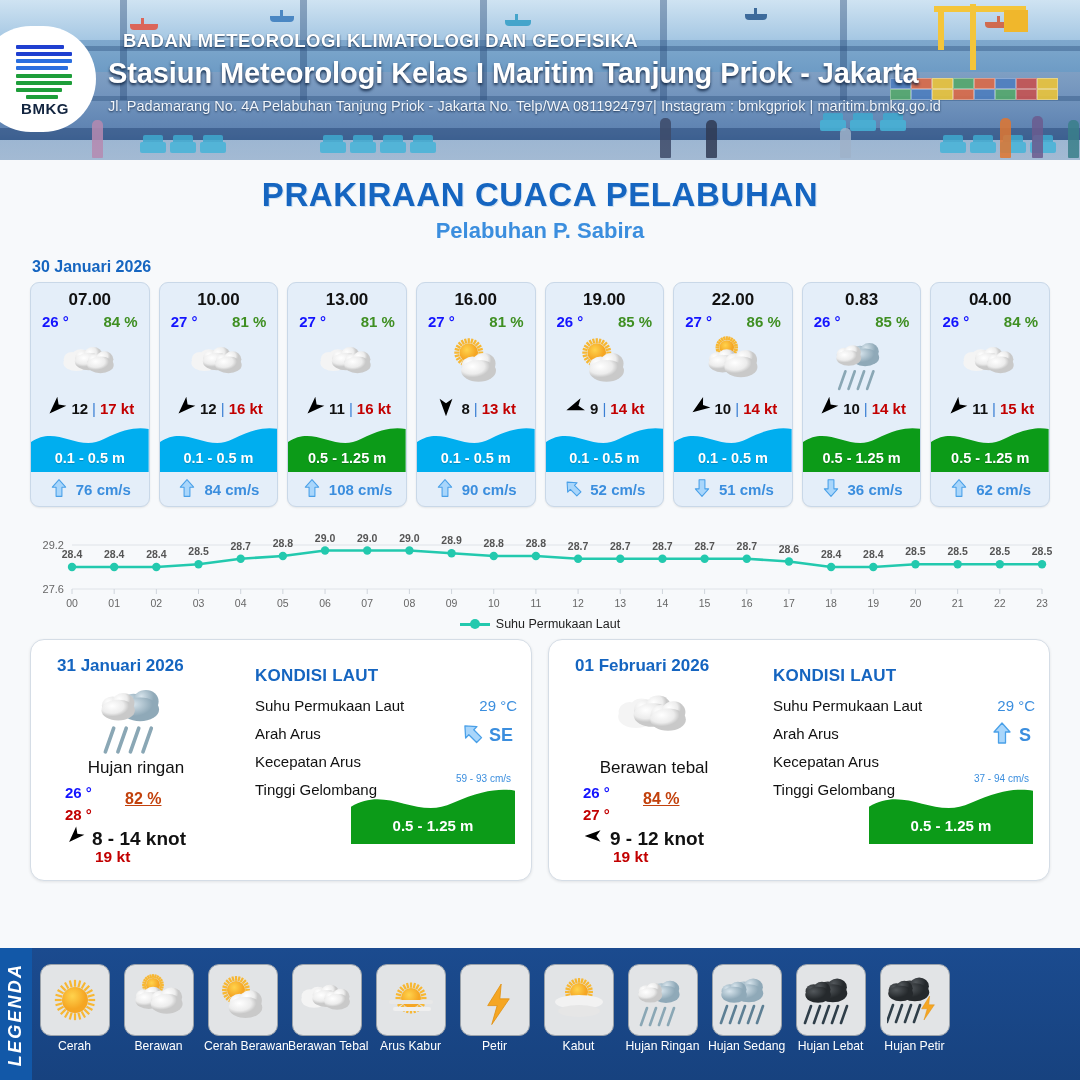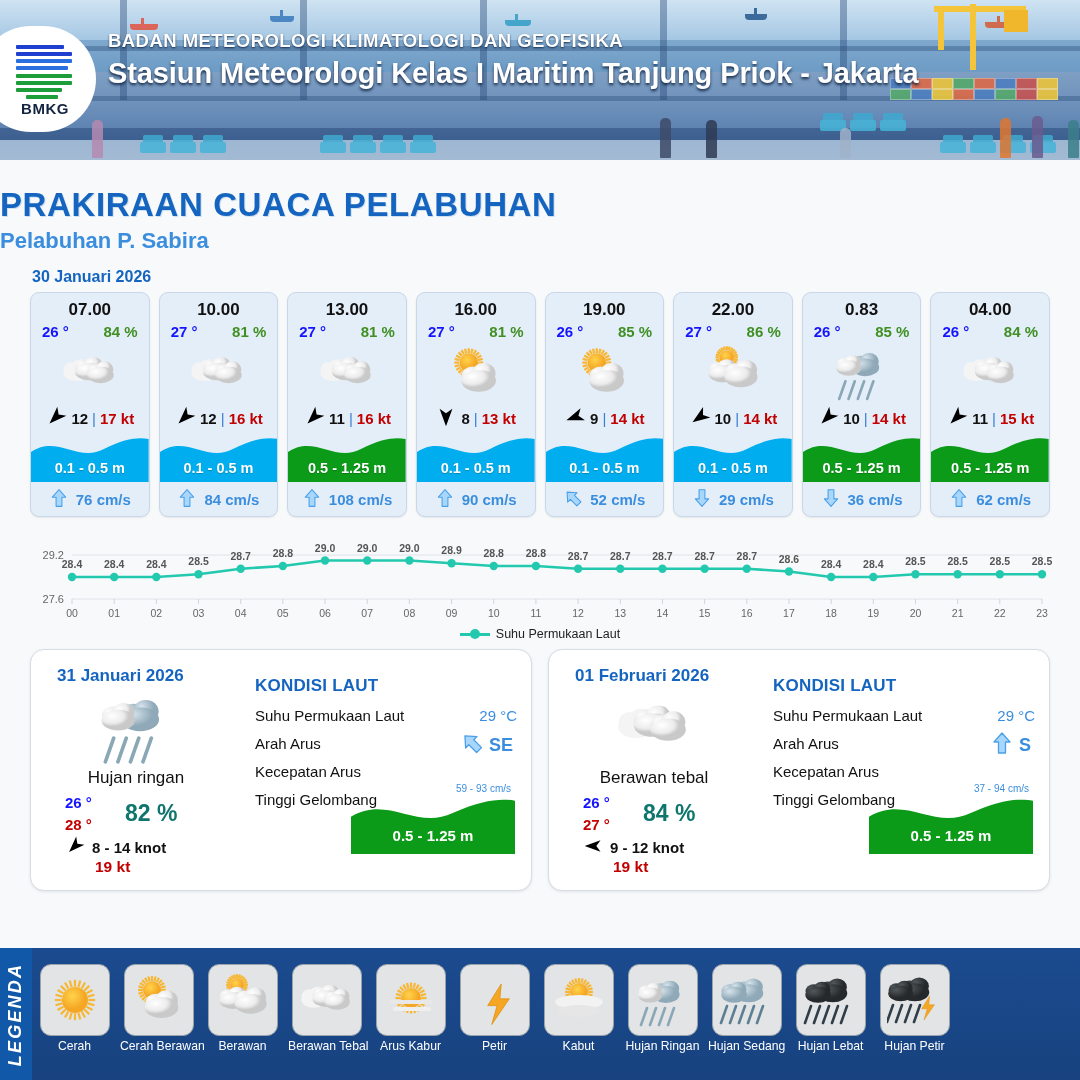--- a/index.html
+++ b/index.html
@@ -44,28 +44,28 @@
     position:absolute; left:-22px; top:26px; width:118px; height:106px;
     background:#ffffff; border-radius:60px; z-index:6;
     display:flex; flex-direction:column; align-items:center; justify-content:center;
   }
   .logo-mark { width:58px; height:58px; position:relative; margin-left:16px; }
   .logo-mark .bar { position:absolute; left:0; height:4px; border-radius:1px; }
   .logo-txt { font-size:15px; font-weight:bold; letter-spacing:.5px; color:#12243f; margin-left:16px; margin-top:1px; font-family:"Liberation Sans",sans-serif; }
 
   .banner-text { position:absolute; left:108px; top:30px; z-index:5; }
   .bt-line1 { font-size:18.5px; font-weight:bold; color:#ffffff; letter-spacing:.45px;
-    text-shadow:0 1px 2px rgba(10,30,60,.85); }
+    text-shadow:0 1px 2px rgba(10,30,60,.85);margin-left:15px; }
   .bt-line2 { font-size:29px; font-weight:bold; color:#ffffff; letter-spacing:-.1px; margin-top:5px;
     text-shadow:0 2px 3px rgba(10,30,60,.9); }
   .bt-line3 { font-size:14.5px; color:#f0f5fb; margin-top:8px; letter-spacing:.05px;
     text-shadow:0 1px 2px rgba(10,30,60,.85); }
 
   
-  .title-wrap { margin-top:26px; }
+  .title-wrap { text-align:center; margin-top:16px; }
   .main-title { font-size:33px; font-weight:bold; color:#1565c0; letter-spacing:.6px;
     text-shadow:1px 1px 0 #cfe0f0; }
   .sub-title { font-size:22px; font-weight:bold; color:#3b8ede; margin-top:4px; }
   .valid-row { margin-top:12px; font-size:15.5px; color:#111; display:flex; justify-content:center; gap:62px; }
   .valid-row b { font-weight:bold; }
   .valid-row span.v { font-weight:normal; }
 
   
   .date-label { margin:14px 0 6px 32px; font-size:16px; font-weight:bold; color:#1565c0; }
   .cards { display:flex; gap:9px; padding:0 30px; }
@@ -101,22 +101,22 @@
   .day {
     flex:1; background:#ffffff; border:1px solid #d5dde6; border-radius:14px;
     height:242px; position:relative; box-shadow:0 1px 3px rgba(0,0,0,.09);
   }
   .d-date { position:absolute; left:26px; top:16px; font-size:17px; font-weight:bold; color:#1565c0; }
   .d-icon { position:absolute; left:30px; top:38px; width:150px; height:78px; display:flex; align-items:center; justify-content:center; }
   .d-cond { position:absolute; left:0; top:118px; width:210px; text-align:center; font-size:17px; color:#111; }
   .d-temps { position:absolute; left:34px; top:142px; font-size:15px; font-weight:bold; line-height:1.45; }
   .d-tmin { color:#1414ff; }
   .d-tmax { color:#c20000; }
-  .d-hum { position:absolute; left:94px; top:150px; font-size:23px; font-weight:bold; color:#0f766e; }
-  .d-wind { position:absolute; left:34px; top:186px; font-size:15px; font-weight:bold; color:#111; display:flex; align-items:center; gap:7px; }
+  .d-hum { position:absolute; left:94px; top:150px; font-size:16px; font-weight:bold; color:#c2410c;text-decoration:underline; }
+  .d-wind { position:absolute; left:34px; top:186px; font-size:19px; font-weight:bold; color:#111; display:flex; align-items:center; gap:7px; }
   .d-gust { position:absolute; left:64px; top:208px; font-size:15.5px; font-weight:bold; color:#c20000; }
   .d-right { position:absolute; left:224px; top:26px; right:14px; }
   .d-kl { font-size:17px; font-weight:bold; color:#1565c0; letter-spacing:.2px; }
   .d-row { display:flex; justify-content:space-between; align-items:center; margin-top:11px; font-size:15px; color:#111; }
   .d-row .val { color:#3b8ede; font-weight:normal; }
   .d-row2 { position:relative; margin-top:11px; font-size:15px; color:#111; }
   .d-arus { position:absolute; right:4px; top:-4px; display:flex; align-items:center; gap:5px; font-size:18px; font-weight:bold; color:#3b8ede; }
   .d-speed { position:absolute; right:6px; top:20px; font-size:10px; color:#3b8ede; }
   .d-wavebox { position:absolute; right:2px; bottom:-46px; width:164px; height:62px; }
   .d-wavebox svg { position:absolute; left:0; bottom:0; width:164px; height:62px; }
@@ -215,20 +215,21 @@
       <div class="bar" style="top:40px;width:56px;background:#1e9e3a"></div>
       <div class="bar" style="top:47px;width:46px;background:#1e9e3a"></div>
       <div class="bar" style="top:54px;width:32px;left:10px;background:#1e9e3a"></div>
     </div>
     <div class="logo-txt">BMKG</div>
   </div>
 
   <div class="banner-text">
     <div class="bt-line1">BADAN METEOROLOGI KLIMATOLOGI DAN GEOFISIKA</div>
     <div class="bt-line2">Stasiun Meteorologi Kelas I Maritim Tanjung Priok - Jakarta</div>
+    <div class="bt-line3">Jl. Padamarang No. 4A Pelabuhan Tanjung Priok - Jakarta No. Telp/WA 0811924797| Instagram : bmkgpriok | maritim.bmkg.go.id</div>
   </div>
 </div>
 
 <div class="title-wrap">
   <div class="main-title">PRAKIRAAN CUACA PELABUHAN</div>
   <div class="sub-title">Pelabuhan P. Sabira</div>
 </div>
 
 <div class="date-label">30 Januari 2026</div>
 <div class="cards" id="cards">
@@ -662,21 +663,21 @@
       <div class="c-wave">
         <svg viewBox="0 0 128 50" preserveAspectRatio="none">
           <path d="M0 20 C 28.16 2, 51.2 31, 79.36 17 C 102.4 6, 117.76 5, 128 7.000000000000001 L 128 50 L 0 50 Z" fill="#00aeef"></path>
         </svg>
         <span>0.1 - 0.5 m</span>
       </div>
       <div class="c-cur">
         <span><svg width="20" height="20" viewBox="0 0 24 24" style="transform:rotate(180deg)">
             <path d="M12 2 L20 11 L15.5 11 L15.5 22 L8.5 22 L8.5 11 L4 11 Z" fill="#a9d6fb" stroke="#4aa0e8" stroke-width="1.3" stroke-linejoin="round"></path>
           </svg></span>
-        <span>29 cm/s</span>
+        <span>51 cm/s</span>
       </div>
     </div>
     <div class="card">
       <div class="c-time">0.83</div>
       <div class="c-th">
         <span class="c-temp">26 °</span>
         <span class="c-hum">85 %</span>
       </div>
       <div class="c-icon">
         <svg width="58" height="58" viewBox="0 0 56 56">
@@ -1116,76 +1117,20 @@
             <line x1="40.808176456593046" y1="24.568059461940575" x2="47.46340539972473" y2="22.78479624118421" stroke="#f7b733" stroke-width="2.2"></line>
             <circle cx="28" cy="28" r="13" fill="url(#sgcerah-icon56)"></circle>
           </svg>
         </div>
         <div class="li-lab">Cerah</div>
       </div>
       <div class="li">
         <div class="li-box">
           <svg width="56" height="56" viewBox="0 0 56 56">
             <defs>
-              <radialGradient id="sgcerah-berawan-icon56" cx="40%" cy="35%">
-                <stop offset="0%" stop-color="#ffd34d"></stop>
-                <stop offset="100%" stop-color="#f5a623"></stop>
-              </radialGradient>
-              <radialGradient id="cgcerah-berawan-icon56" cx="32%" cy="30%">
-                <stop offset="0%" stop-color="#ffffff"></stop>
-                <stop offset="70%" stop-color="#ececec"></stop>
-                <stop offset="100%" stop-color="#c9c9c9"></stop>
-              </radialGradient>
-              <radialGradient id="dgcerah-berawan-icon56" cx="32%" cy="28%">
-                <stop offset="0%" stop-color="#53585c"></stop>
-                <stop offset="100%" stop-color="#25292c"></stop>
-              </radialGradient>
-              <radialGradient id="bgcerah-berawan-icon56" cx="32%" cy="28%">
-                <stop offset="0%" stop-color="#d7e4ec"></stop>
-                <stop offset="100%" stop-color="#8fa9b8"></stop>
-              </radialGradient>
-            </defs>
-            <line x1="30.18" y1="18" x2="34.95" y2="18" stroke="#f7b733" stroke-width="2.2"></line>
-            <line x1="29.867199085333645" y1="20.37595883404114" x2="34.4746652767325" y2="21.610525679180164" stroke="#f7b733" stroke-width="2.2"></line>
-            <line x1="28.950113206741147" y1="22.59" x2="33.08105438279292" y2="24.974999999999998" stroke="#f7b733" stroke-width="2.2"></line>
-            <line x1="27.491240251292506" y1="24.491240251292506" x2="30.864139597552338" y2="27.864139597552338" stroke="#f7b733" stroke-width="2.2"></line>
-            <line x1="25.59" y1="25.950113206741147" x2="27.975" y2="30.08105438279292" stroke="#f7b733" stroke-width="2.2"></line>
-            <line x1="23.37595883404114" y1="26.867199085333645" x2="24.610525679180164" y2="31.4746652767325" stroke="#f7b733" stroke-width="2.2"></line>
-            <line x1="21" y1="27.18" x2="21" y2="31.950000000000003" stroke="#f7b733" stroke-width="2.2"></line>
-            <line x1="18.624041165958857" y1="26.867199085333645" x2="17.389474320819833" y2="31.4746652767325" stroke="#f7b733" stroke-width="2.2"></line>
-            <line x1="16.410000000000004" y1="25.950113206741147" x2="14.025000000000002" y2="30.08105438279292" stroke="#f7b733" stroke-width="2.2"></line>
-            <line x1="14.508759748707494" y1="24.491240251292506" x2="11.135860402447662" y2="27.864139597552338" stroke="#f7b733" stroke-width="2.2"></line>
-            <line x1="13.049886793258853" y1="22.59" x2="8.918945617207081" y2="24.974999999999998" stroke="#f7b733" stroke-width="2.2"></line>
-            <line x1="12.132800914666355" y1="20.375958834041143" x2="7.525334723267498" y2="21.610525679180167" stroke="#f7b733" stroke-width="2.2"></line>
-            <line x1="11.82" y1="18" x2="7.049999999999999" y2="18" stroke="#f7b733" stroke-width="2.2"></line>
-            <line x1="12.132800914666353" y1="15.624041165958863" x2="7.5253347232674965" y2="14.389474320819842" stroke="#f7b733" stroke-width="2.2"></line>
-            <line x1="13.049886793258853" y1="13.41" x2="8.918945617207081" y2="11.024999999999999" stroke="#f7b733" stroke-width="2.2"></line>
-            <line x1="14.508759748707492" y1="11.508759748707494" x2="11.135860402447658" y2="8.135860402447662" stroke="#f7b733" stroke-width="2.2"></line>
-            <line x1="16.409999999999997" y1="10.049886793258857" x2="14.024999999999995" y2="5.9189456172070845" stroke="#f7b733" stroke-width="2.2"></line>
-            <line x1="18.62404116595886" y1="9.132800914666353" x2="17.389474320819836" y2="4.5253347232674965" stroke="#f7b733" stroke-width="2.2"></line>
-            <line x1="21" y1="8.82" x2="20.999999999999996" y2="4.049999999999999" stroke="#f7b733" stroke-width="2.2"></line>
-            <line x1="23.375958834041143" y1="9.132800914666355" x2="24.61052567918017" y2="4.525334723267498" stroke="#f7b733" stroke-width="2.2"></line>
-            <line x1="25.59" y1="10.049886793258853" x2="27.975" y2="5.918945617207081" stroke="#f7b733" stroke-width="2.2"></line>
-            <line x1="27.491240251292503" y1="11.508759748707492" x2="30.864139597552334" y2="8.135860402447658" stroke="#f7b733" stroke-width="2.2"></line>
-            <line x1="28.950113206741143" y1="13.409999999999997" x2="33.081054382792914" y2="11.024999999999995" stroke="#f7b733" stroke-width="2.2"></line>
-            <line x1="29.867199085333645" y1="15.624041165958861" x2="34.4746652767325" y2="14.389474320819836" stroke="#f7b733" stroke-width="2.2"></line>
-            <circle cx="21" cy="18" r="9" fill="url(#sgcerah-berawan-icon56)"></circle>
-            <g transform="translate(12,20)">
-              <ellipse cx="12.6" cy="10.92" rx="10.5" ry="9.24" fill="url(#cgcerah-berawan-icon56)"></ellipse>
-              <ellipse cx="23.520000000000003" cy="8.4" rx="11.34" ry="10.08" fill="url(#cgcerah-berawan-icon56)"></ellipse>
-              <ellipse cx="18.48" cy="15.54" rx="16.8" ry="10.5" fill="url(#cgcerah-berawan-icon56)"></ellipse>
-            </g>
-          </svg>
-        </div>
-        <div class="li-lab">Cerah Berawan</div>
-      </div>
-      <div class="li">
-        <div class="li-box">
-          <svg width="56" height="56" viewBox="0 0 56 56">
-            <defs>
               <radialGradient id="sgberawan-icon56" cx="40%" cy="35%">
                 <stop offset="0%" stop-color="#ffd34d"></stop>
                 <stop offset="100%" stop-color="#f5a623"></stop>
               </radialGradient>
               <radialGradient id="cgberawan-icon56" cx="32%" cy="30%">
                 <stop offset="0%" stop-color="#ffffff"></stop>
                 <stop offset="70%" stop-color="#ececec"></stop>
                 <stop offset="100%" stop-color="#c9c9c9"></stop>
               </radialGradient>
               <radialGradient id="dgberawan-icon56" cx="32%" cy="28%">
@@ -1233,20 +1178,76 @@
               <ellipse cx="17.6" cy="14.8" rx="16" ry="10" fill="url(#cgberawan-icon56)"></ellipse>
             </g>
           </svg>
         </div>
         <div class="li-lab">Berawan</div>
       </div>
       <div class="li">
         <div class="li-box">
           <svg width="56" height="56" viewBox="0 0 56 56">
             <defs>
+              <radialGradient id="sgcerah-berawan-icon56" cx="40%" cy="35%">
+                <stop offset="0%" stop-color="#ffd34d"></stop>
+                <stop offset="100%" stop-color="#f5a623"></stop>
+              </radialGradient>
+              <radialGradient id="cgcerah-berawan-icon56" cx="32%" cy="30%">
+                <stop offset="0%" stop-color="#ffffff"></stop>
+                <stop offset="70%" stop-color="#ececec"></stop>
+                <stop offset="100%" stop-color="#c9c9c9"></stop>
+              </radialGradient>
+              <radialGradient id="dgcerah-berawan-icon56" cx="32%" cy="28%">
+                <stop offset="0%" stop-color="#53585c"></stop>
+                <stop offset="100%" stop-color="#25292c"></stop>
+              </radialGradient>
+              <radialGradient id="bgcerah-berawan-icon56" cx="32%" cy="28%">
+                <stop offset="0%" stop-color="#d7e4ec"></stop>
+                <stop offset="100%" stop-color="#8fa9b8"></stop>
+              </radialGradient>
+            </defs>
+            <line x1="30.18" y1="18" x2="34.95" y2="18" stroke="#f7b733" stroke-width="2.2"></line>
+            <line x1="29.867199085333645" y1="20.37595883404114" x2="34.4746652767325" y2="21.610525679180164" stroke="#f7b733" stroke-width="2.2"></line>
+            <line x1="28.950113206741147" y1="22.59" x2="33.08105438279292" y2="24.974999999999998" stroke="#f7b733" stroke-width="2.2"></line>
+            <line x1="27.491240251292506" y1="24.491240251292506" x2="30.864139597552338" y2="27.864139597552338" stroke="#f7b733" stroke-width="2.2"></line>
+            <line x1="25.59" y1="25.950113206741147" x2="27.975" y2="30.08105438279292" stroke="#f7b733" stroke-width="2.2"></line>
+            <line x1="23.37595883404114" y1="26.867199085333645" x2="24.610525679180164" y2="31.4746652767325" stroke="#f7b733" stroke-width="2.2"></line>
+            <line x1="21" y1="27.18" x2="21" y2="31.950000000000003" stroke="#f7b733" stroke-width="2.2"></line>
+            <line x1="18.624041165958857" y1="26.867199085333645" x2="17.389474320819833" y2="31.4746652767325" stroke="#f7b733" stroke-width="2.2"></line>
+            <line x1="16.410000000000004" y1="25.950113206741147" x2="14.025000000000002" y2="30.08105438279292" stroke="#f7b733" stroke-width="2.2"></line>
+            <line x1="14.508759748707494" y1="24.491240251292506" x2="11.135860402447662" y2="27.864139597552338" stroke="#f7b733" stroke-width="2.2"></line>
+            <line x1="13.049886793258853" y1="22.59" x2="8.918945617207081" y2="24.974999999999998" stroke="#f7b733" stroke-width="2.2"></line>
+            <line x1="12.132800914666355" y1="20.375958834041143" x2="7.525334723267498" y2="21.610525679180167" stroke="#f7b733" stroke-width="2.2"></line>
+            <line x1="11.82" y1="18" x2="7.049999999999999" y2="18" stroke="#f7b733" stroke-width="2.2"></line>
+            <line x1="12.132800914666353" y1="15.624041165958863" x2="7.5253347232674965" y2="14.389474320819842" stroke="#f7b733" stroke-width="2.2"></line>
+            <line x1="13.049886793258853" y1="13.41" x2="8.918945617207081" y2="11.024999999999999" stroke="#f7b733" stroke-width="2.2"></line>
+            <line x1="14.508759748707492" y1="11.508759748707494" x2="11.135860402447658" y2="8.135860402447662" stroke="#f7b733" stroke-width="2.2"></line>
+            <line x1="16.409999999999997" y1="10.049886793258857" x2="14.024999999999995" y2="5.9189456172070845" stroke="#f7b733" stroke-width="2.2"></line>
+            <line x1="18.62404116595886" y1="9.132800914666353" x2="17.389474320819836" y2="4.5253347232674965" stroke="#f7b733" stroke-width="2.2"></line>
+            <line x1="21" y1="8.82" x2="20.999999999999996" y2="4.049999999999999" stroke="#f7b733" stroke-width="2.2"></line>
+            <line x1="23.375958834041143" y1="9.132800914666355" x2="24.61052567918017" y2="4.525334723267498" stroke="#f7b733" stroke-width="2.2"></line>
+            <line x1="25.59" y1="10.049886793258853" x2="27.975" y2="5.918945617207081" stroke="#f7b733" stroke-width="2.2"></line>
+            <line x1="27.491240251292503" y1="11.508759748707492" x2="30.864139597552334" y2="8.135860402447658" stroke="#f7b733" stroke-width="2.2"></line>
+            <line x1="28.950113206741143" y1="13.409999999999997" x2="33.081054382792914" y2="11.024999999999995" stroke="#f7b733" stroke-width="2.2"></line>
+            <line x1="29.867199085333645" y1="15.624041165958861" x2="34.4746652767325" y2="14.389474320819836" stroke="#f7b733" stroke-width="2.2"></line>
+            <circle cx="21" cy="18" r="9" fill="url(#sgcerah-berawan-icon56)"></circle>
+            <g transform="translate(12,20)">
+              <ellipse cx="12.6" cy="10.92" rx="10.5" ry="9.24" fill="url(#cgcerah-berawan-icon56)"></ellipse>
+              <ellipse cx="23.520000000000003" cy="8.4" rx="11.34" ry="10.08" fill="url(#cgcerah-berawan-icon56)"></ellipse>
+              <ellipse cx="18.48" cy="15.54" rx="16.8" ry="10.5" fill="url(#cgcerah-berawan-icon56)"></ellipse>
+            </g>
+          </svg>
+        </div>
+        <div class="li-lab">Cerah Berawan</div>
+      </div>
+      <div class="li">
+        <div class="li-box">
+          <svg width="56" height="56" viewBox="0 0 56 56">
+            <defs>
               <radialGradient id="sgberawan-tebal-icon56" cx="40%" cy="35%">
                 <stop offset="0%" stop-color="#ffd34d"></stop>
                 <stop offset="100%" stop-color="#f5a623"></stop>
               </radialGradient>
               <radialGradient id="cgberawan-tebal-icon56" cx="32%" cy="30%">
                 <stop offset="0%" stop-color="#ffffff"></stop>
                 <stop offset="70%" stop-color="#ececec"></stop>
                 <stop offset="100%" stop-color="#c9c9c9"></stop>
               </radialGradient>
               <radialGradient id="dgberawan-tebal-icon56" cx="32%" cy="28%">

